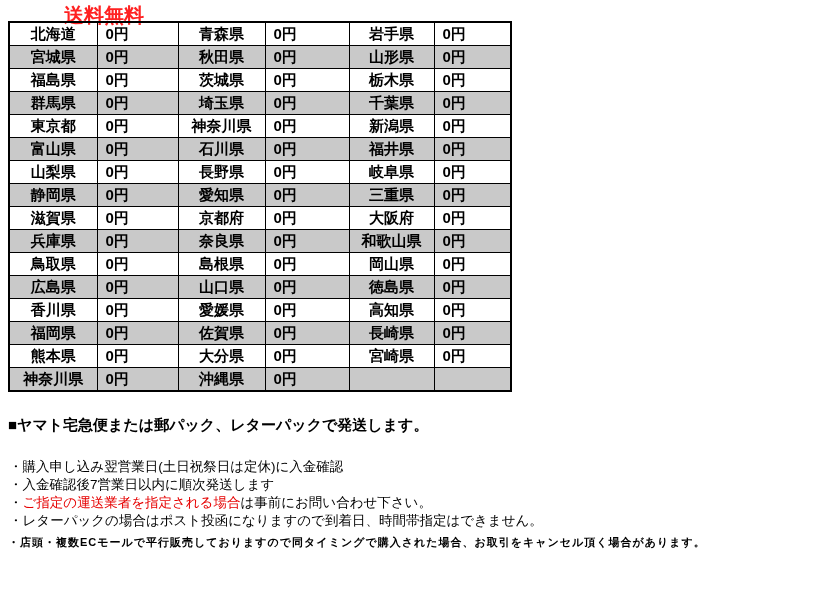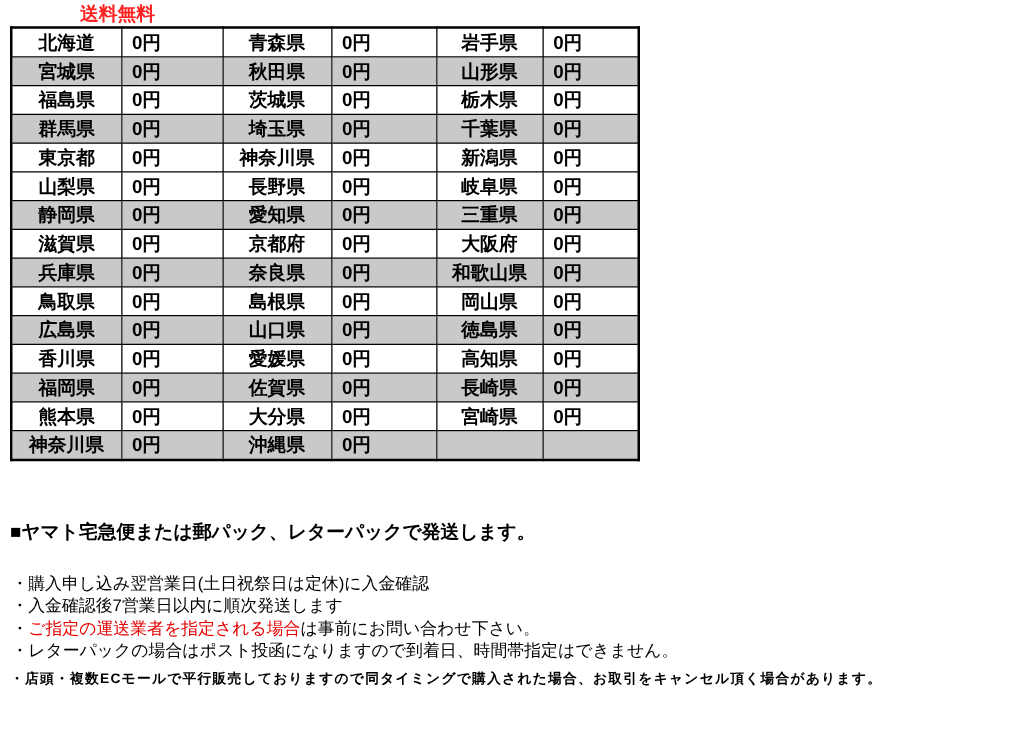--- a/index.html
+++ b/index.html
@@ -12,21 +12,21 @@
   .page{
     position:relative;
     width:822px;height:595px;
     background:#ffffff;
     font-family:"Liberation Sans","DejaVu Sans",sans-serif;
     color:#000;
     overflow:hidden;
   }
   .free-shipping{
     position:absolute;left:64px;top:2px;
-    font-size:15px;font-weight:bold;
+    font-size:20px;font-weight:bold;
     color:var(--header-red);
   }
   .fee-table{
     position:absolute;left:8px;top:21px;
     border-collapse:collapse;
     table-layout:fixed;
     width:502px;
     border:2px solid var(--border-color);
   }
   .fee-table td{
@@ -107,20 +107,28 @@
           <td class="fee-cell">0円</td>
         </tr>
         <tr>
           <td class="name-cell">東京都</td>
           <td class="fee-cell">0円</td>
           <td class="name-cell">神奈川県</td>
           <td class="fee-cell">0円</td>
           <td class="name-cell">新潟県</td>
           <td class="fee-cell">0円</td>
         </tr>
+        <tr class="shaded">
+          <td class="name-cell">富山県</td>
+          <td class="fee-cell">0円</td>
+          <td class="name-cell">石川県</td>
+          <td class="fee-cell">0円</td>
+          <td class="name-cell">福井県</td>
+          <td class="fee-cell">0円</td>
+        </tr>
         <tr>
           <td class="name-cell">山梨県</td>
           <td class="fee-cell">0円</td>
           <td class="name-cell">長野県</td>
           <td class="fee-cell">0円</td>
           <td class="name-cell">岐阜県</td>
           <td class="fee-cell">0円</td>
         </tr>
         <tr class="shaded">
           <td class="name-cell">静岡県</td>

